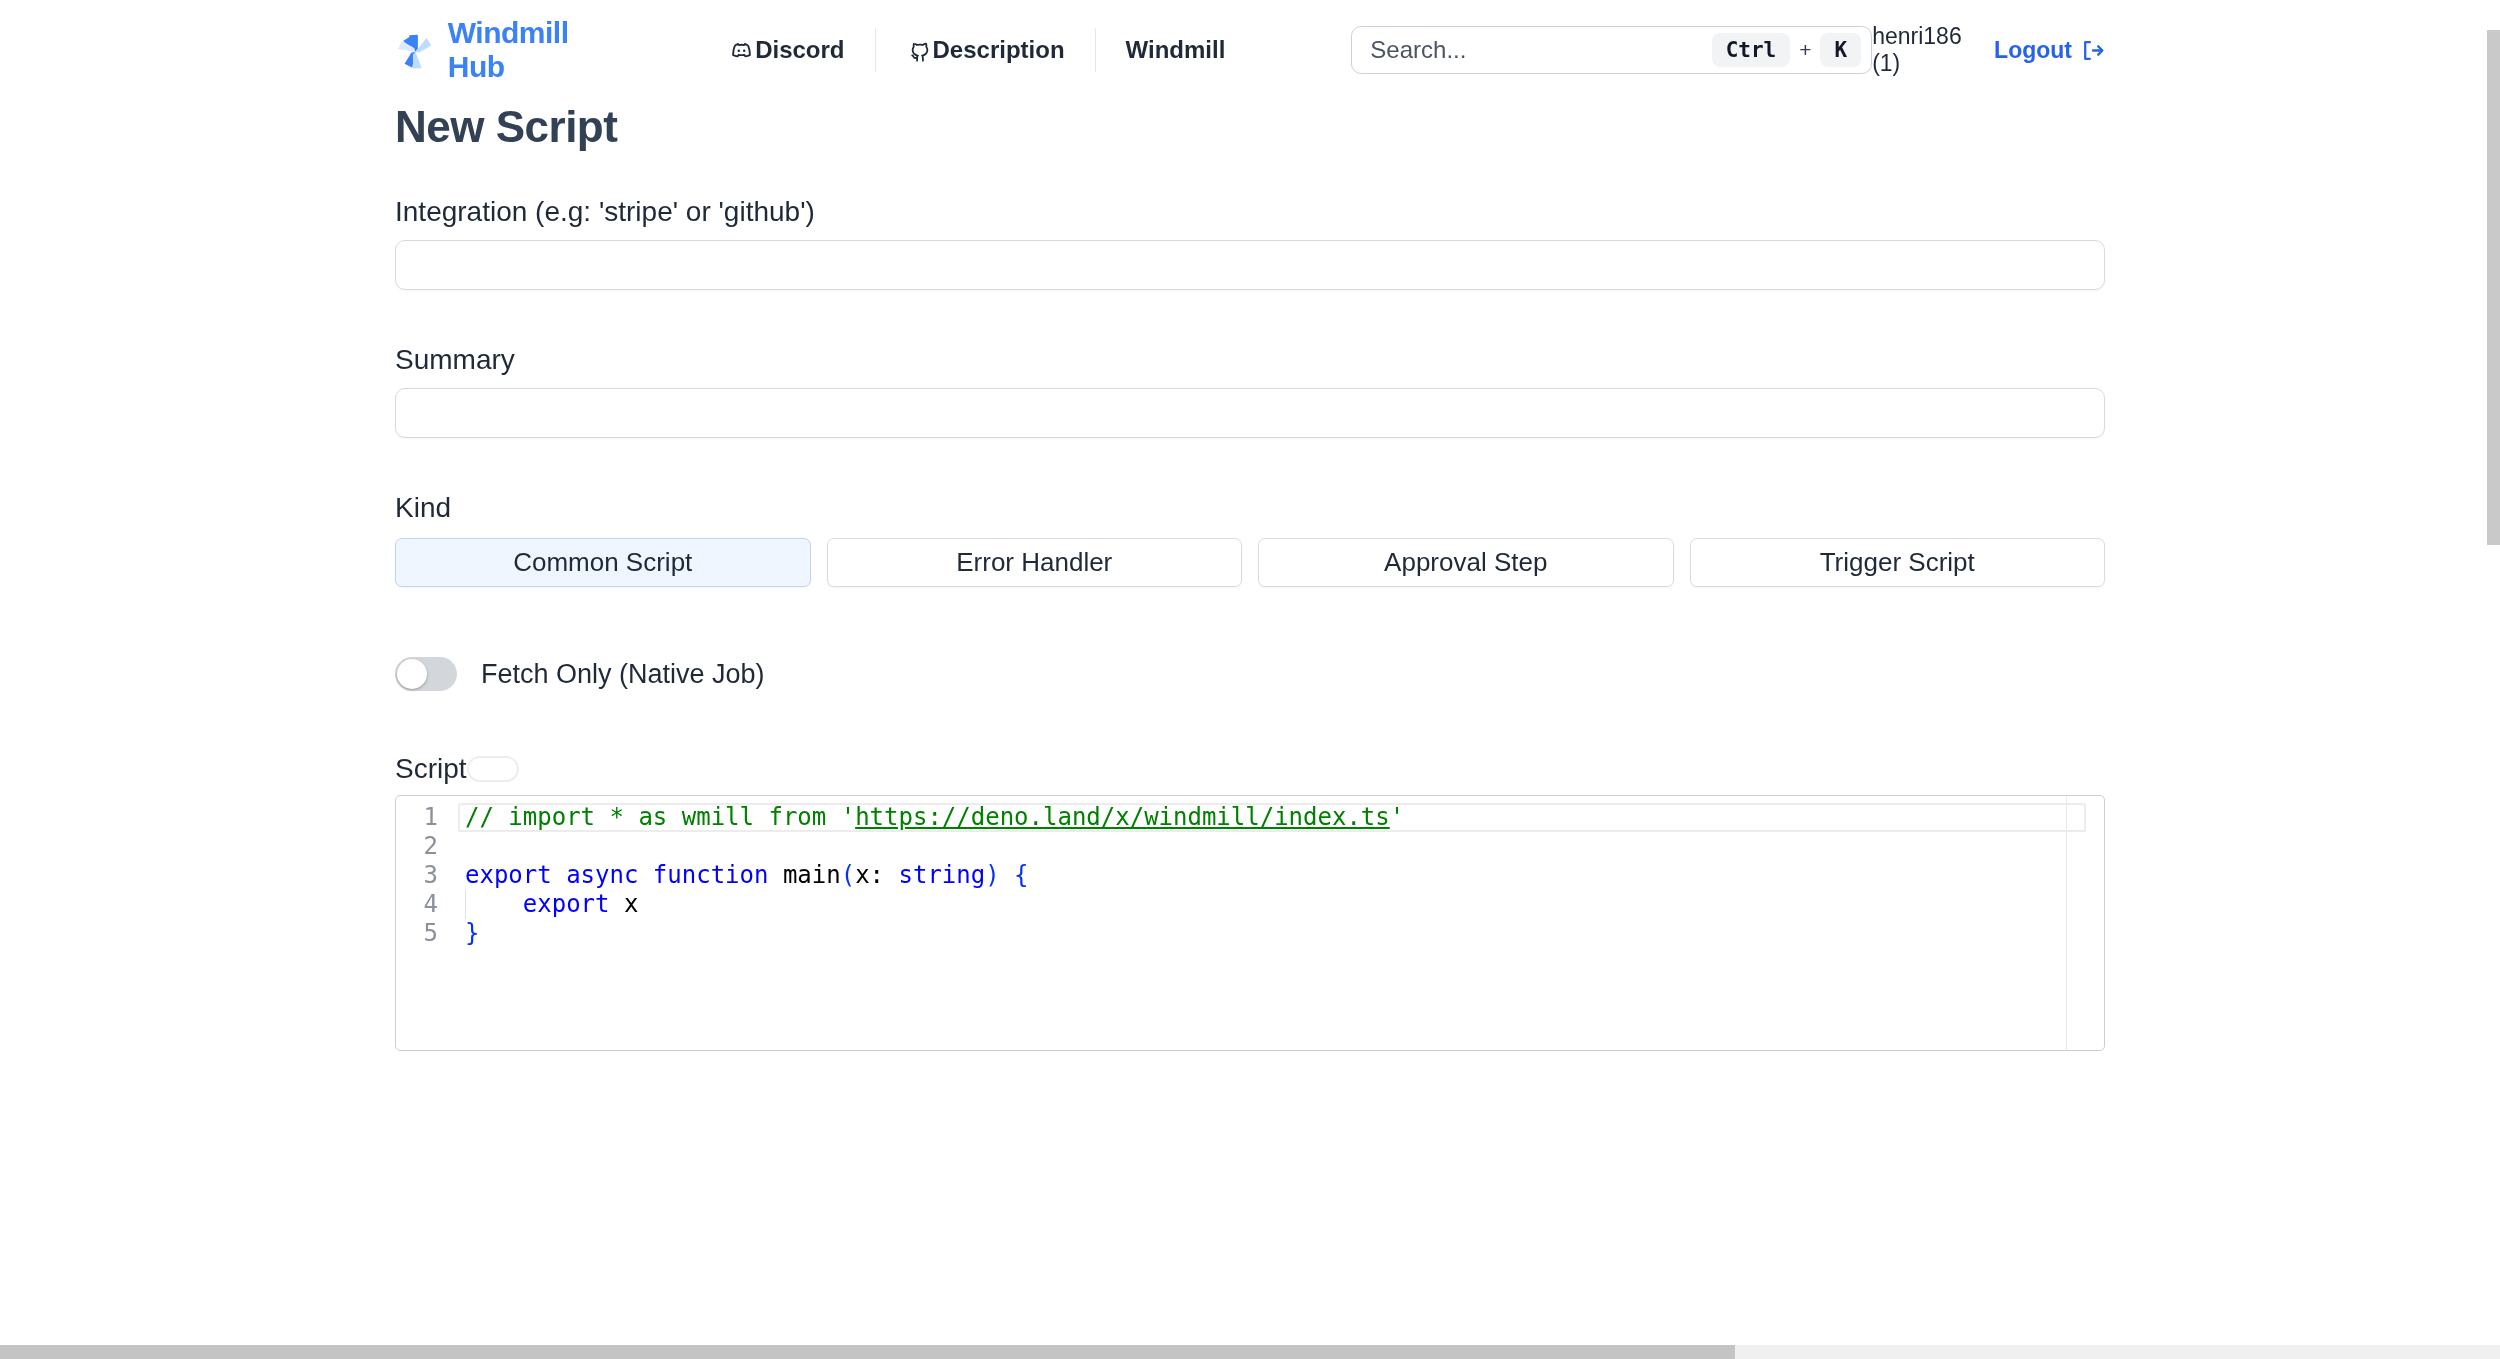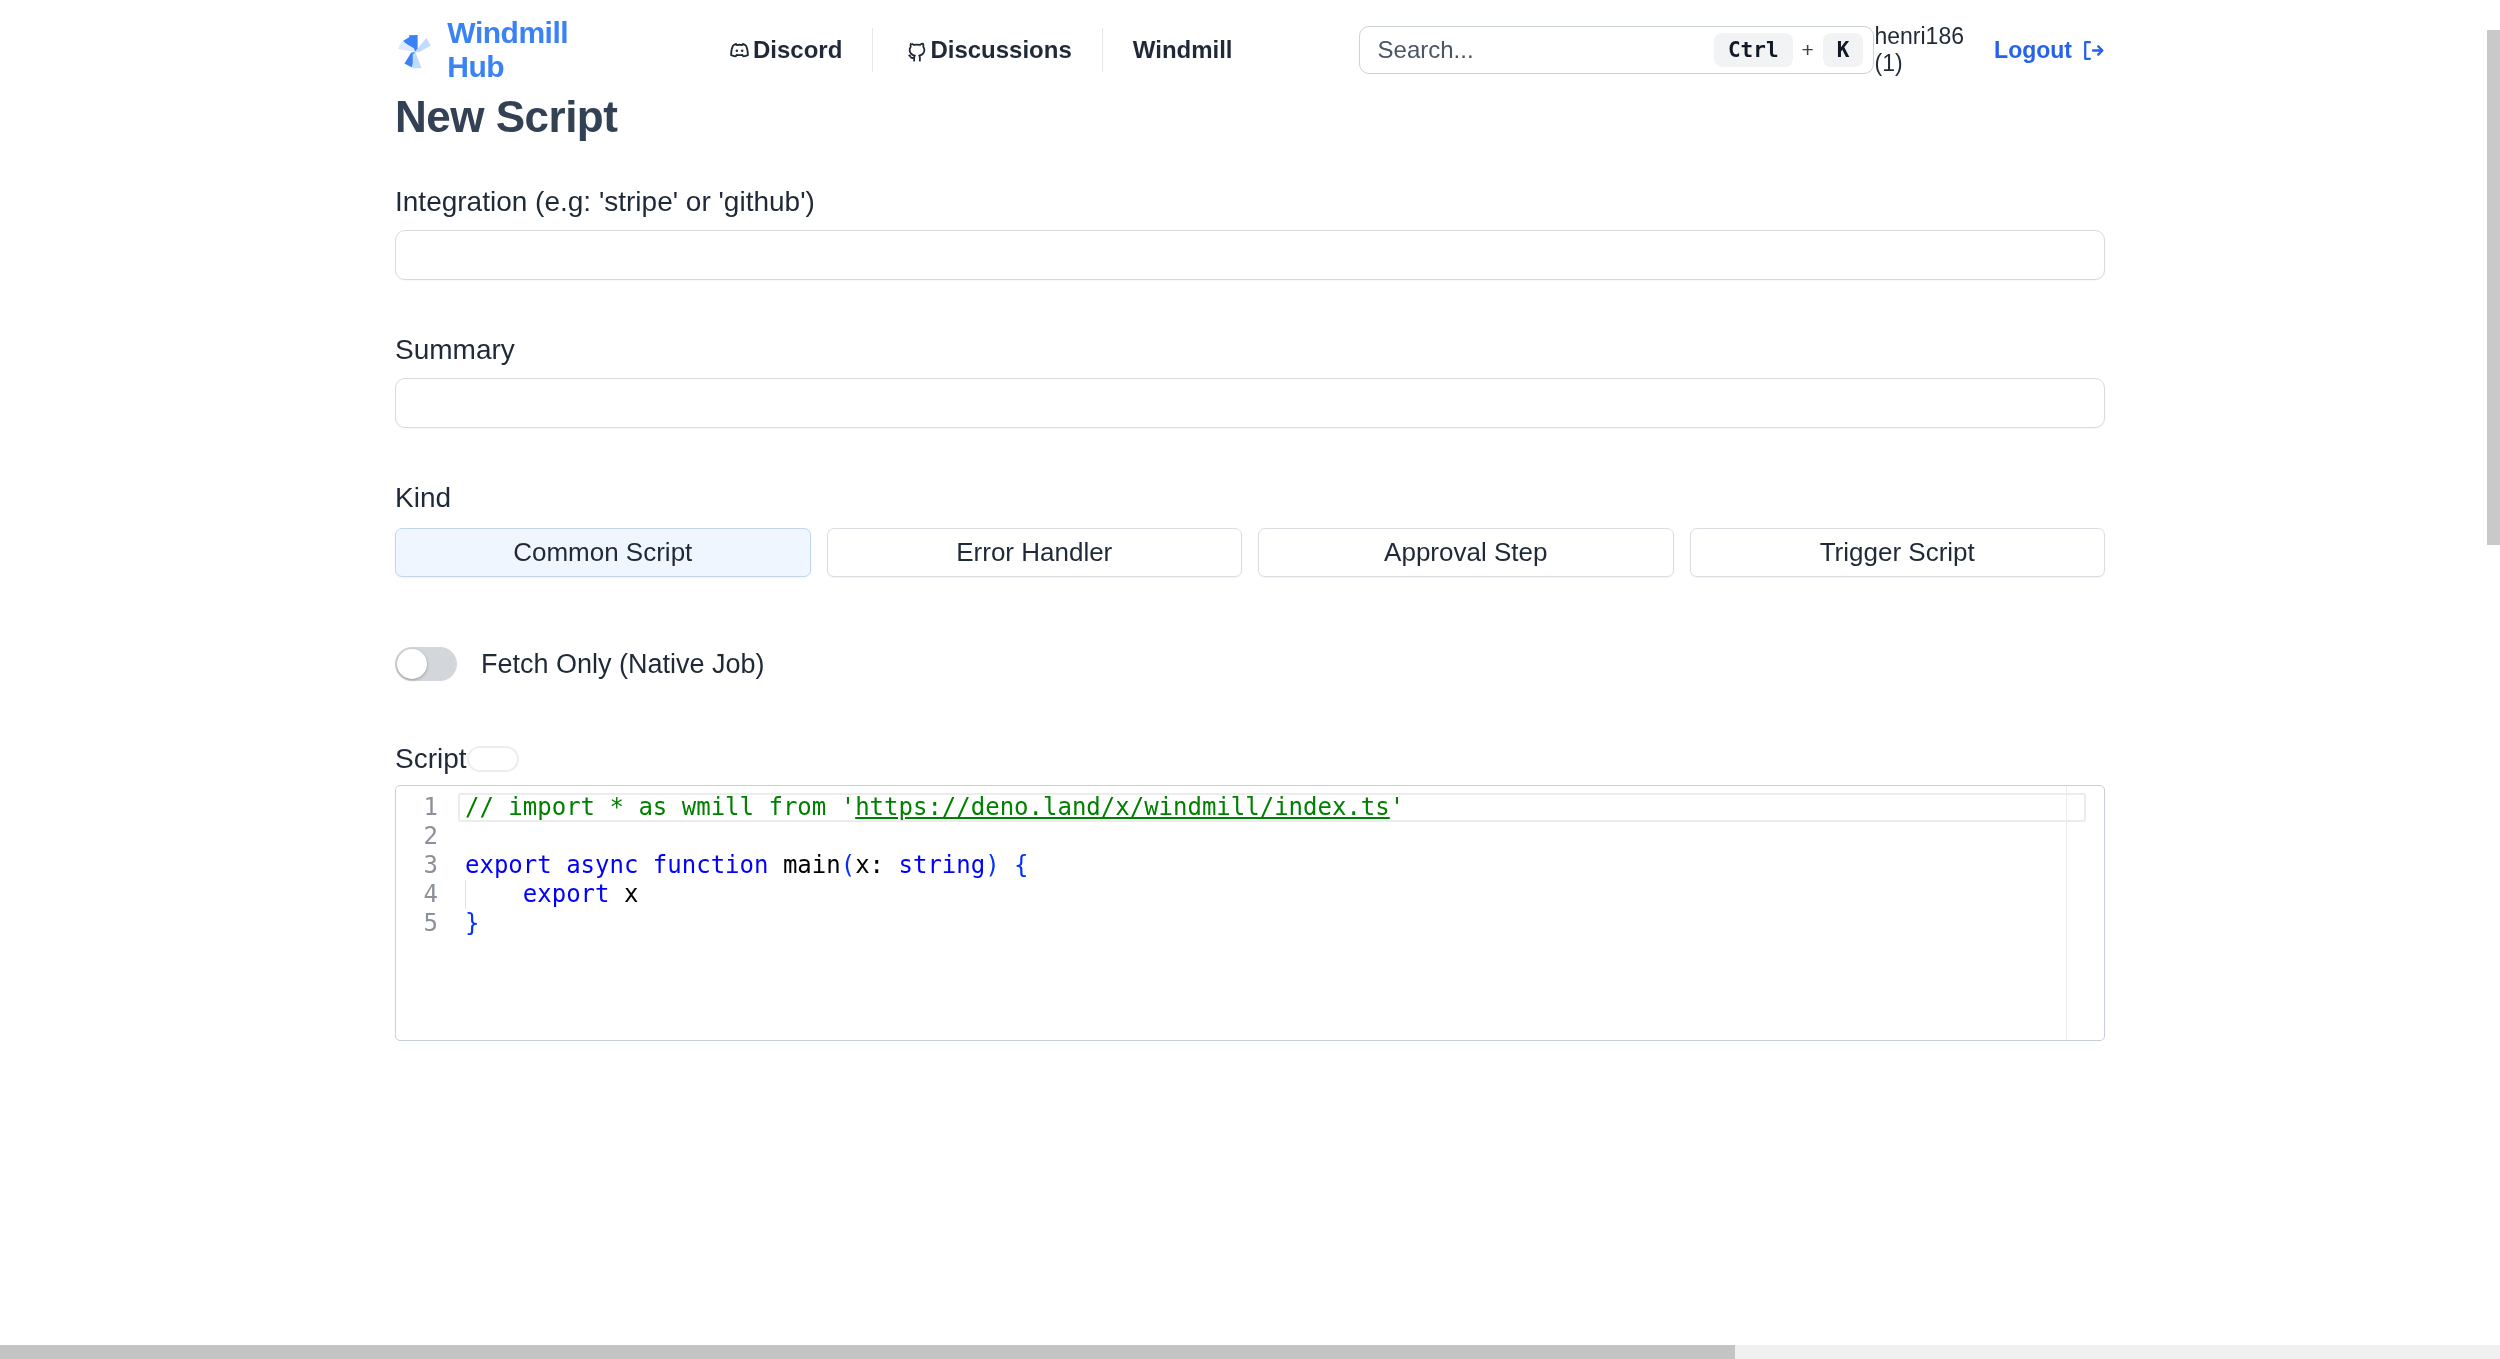--- a/index.html
+++ b/index.html
@@ -34,21 +34,21 @@
          font-family: "DejaVu Sans Mono", monospace; font-size: 21px; font-weight: 700; color: #111827; }
   .kbd-sep { margin: 0 9px; font-size: 21px; color: #374151; }
 
   .user { margin-left: auto; display: flex; align-items: center; }
   .user-name { font-size: 23px; color: #1f2937; }
   .logout { display: flex; align-items: center; gap: 8px; margin-left: 26px; color: #2563eb;
             font-size: 23px; font-weight: 700; text-decoration: none; cursor: pointer; }
   .logout svg { width: 25px; height: 25px; }
 
   
-  h1.page-title { margin-top: 14px; font-size: 44px; font-weight: 800; color: #334155; letter-spacing: -0.5px; }
+  h1.page-title { margin-top: 24px; font-size: 44px; font-weight: 800; color: #334155; letter-spacing: -0.5px; }
 
   .group { margin-top: 54px; }
   .group-label { font-size: 28px; color: #1f2937; margin-bottom: 12px; }
   .text-input { width: 100%; height: 50px; border: 1px solid #d6dbe1; border-radius: 10px;
                 box-shadow: 0 1px 2px rgba(0,0,0,.04); font-family: inherit; font-size: 26px;
                 padding: 0 16px; color: #1f2937; outline: none; background: #fff; }
   textarea.text-input { height: 92px; padding-top: 10px; resize: both; line-height: 1.35; }
 
   .btn-row { display: flex; gap: 16px; margin-top: 14px; }
   .choice-btn { flex: 1; height: 49px; background: #fff; border: 1px solid #d9dde2; border-radius: 7px;
@@ -118,21 +118,21 @@
           <span>Discord</span>
         </button>
         <div class="nav-divider"></div>
         <button class="nav-item">
           <span style="display: flex;">
             <svg viewBox="0 0 24 24" fill="none" stroke="currentColor" stroke-width="1.6" stroke-linecap="round" stroke-linejoin="round" style="width: 27px; height: 27px;">
               <path d="M15 21v-2.5c.1-.9-.2-1.6-.7-2 2.3-.3 4.7-1.1 4.7-5.1 0-1-.4-2-1-2.7.1-.3.4-1.3-.1-2.7 0 0-.9-.3-2.9 1.1a9.9 9.9 0 0 0-5.2 0C7.9 5.7 7 6 7 6c-.5 1.4-.2 2.4-.1 2.7-.6.7-1 1.6-1 2.7 0 4 2.4 4.8 4.7 5.1-.4.4-.7 1-.7 1.8V21"></path>
               <path d="M9.9 18.2c-1.2.6-2.6.5-3.3-.8-.4-.8-1.1-1-1.1-1"></path>
             </svg>
           </span>
-          <span>Discussions</span>
+          <span>Description</span>
         </button>
         <div class="nav-divider"></div>
         <button class="nav-item">
           <span>Windmill</span>
         </button>
       </nav>
 
     <div class="search">
       <input type="text" placeholder="Search..." style="">
       <span id="search-kbds"><span class="kbd">Ctrl</span><span class="kbd-sep">+</span><span class="kbd">K</span></span>

